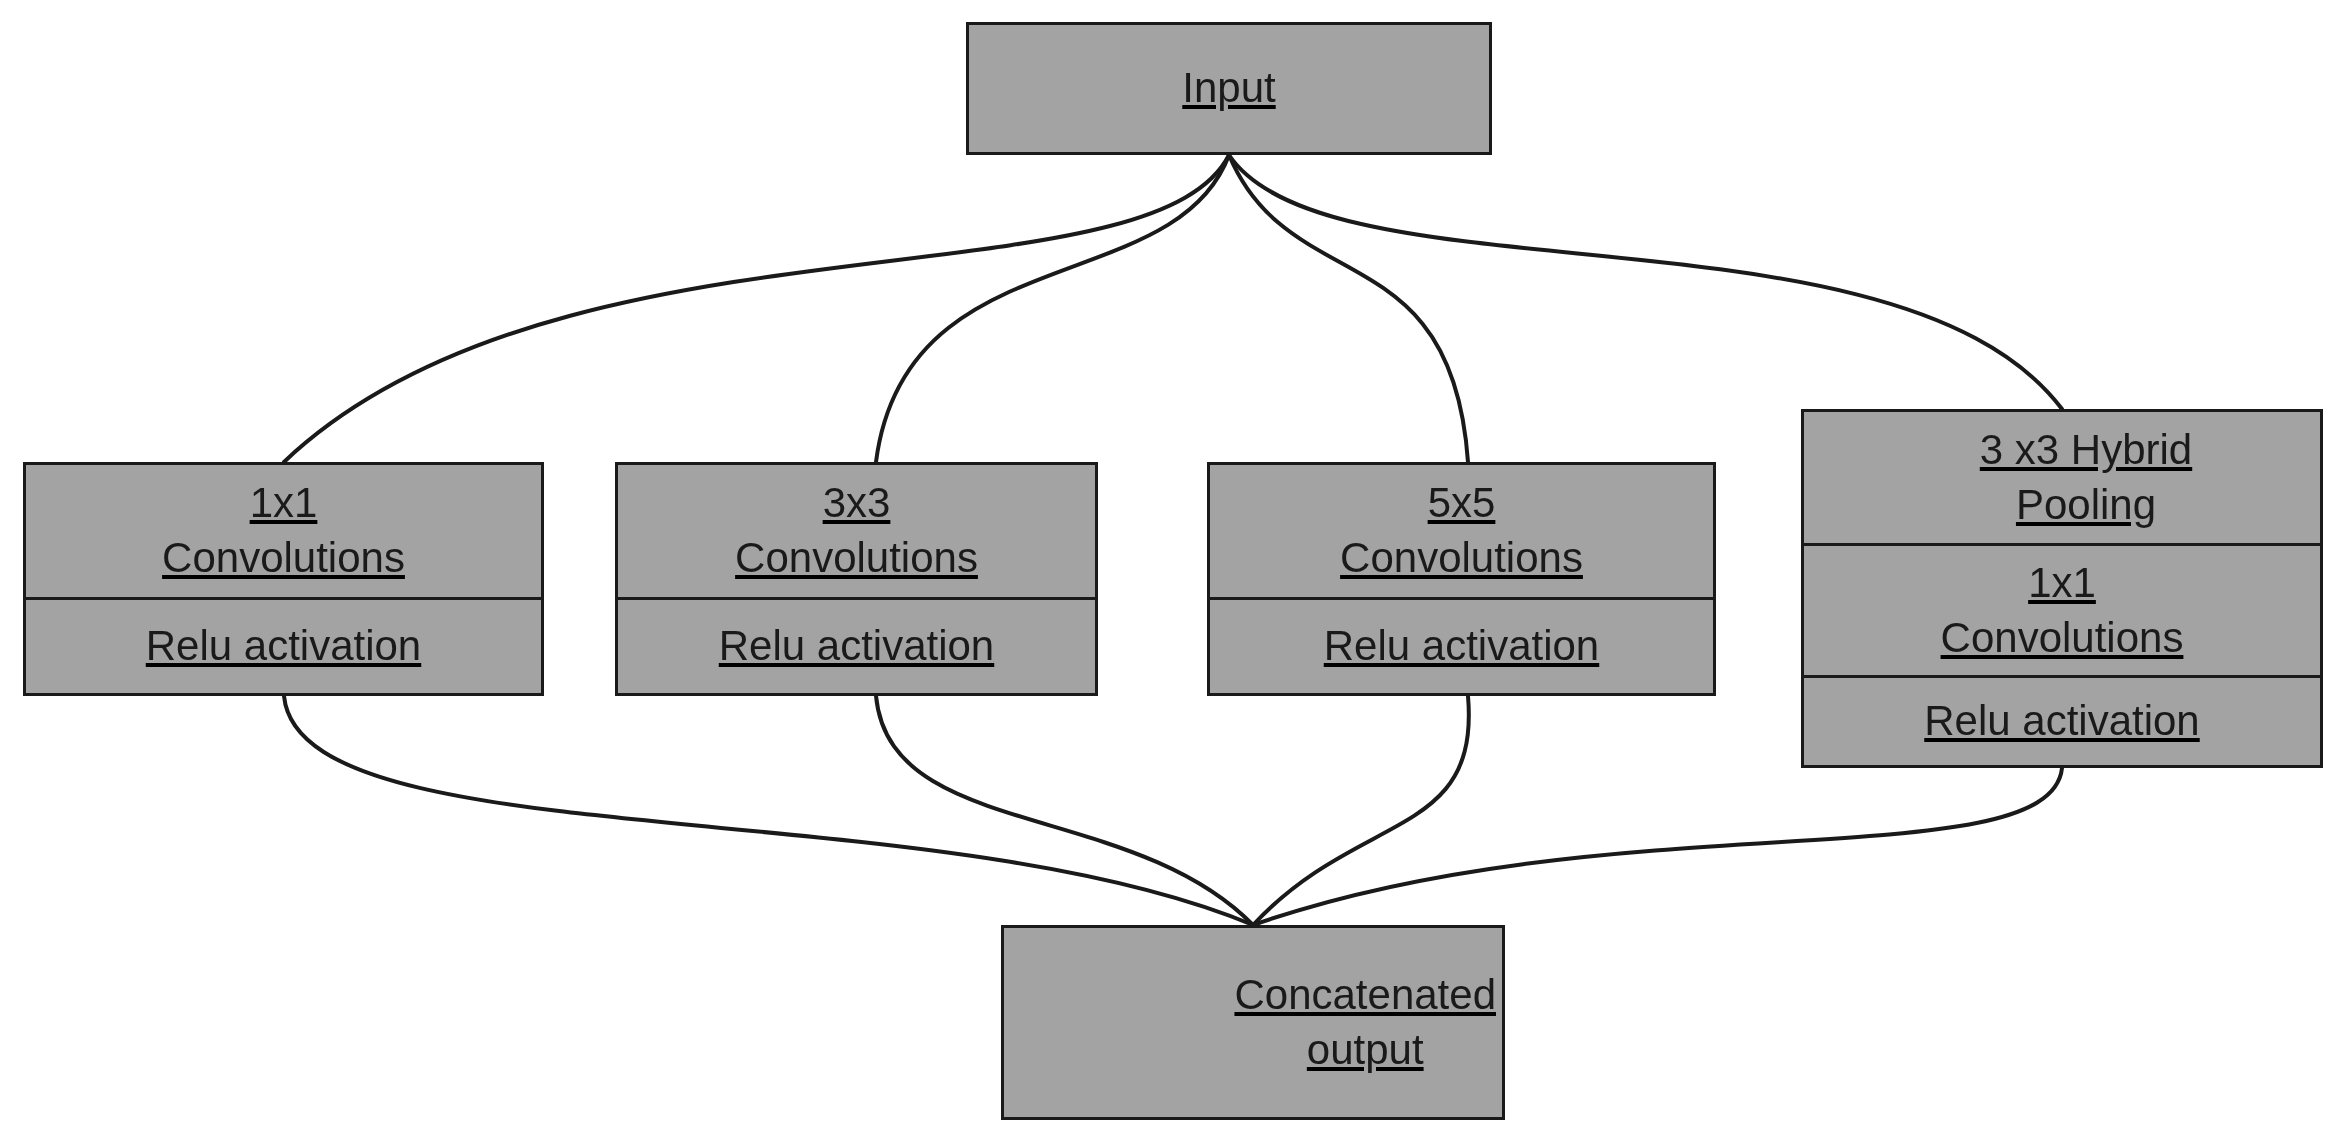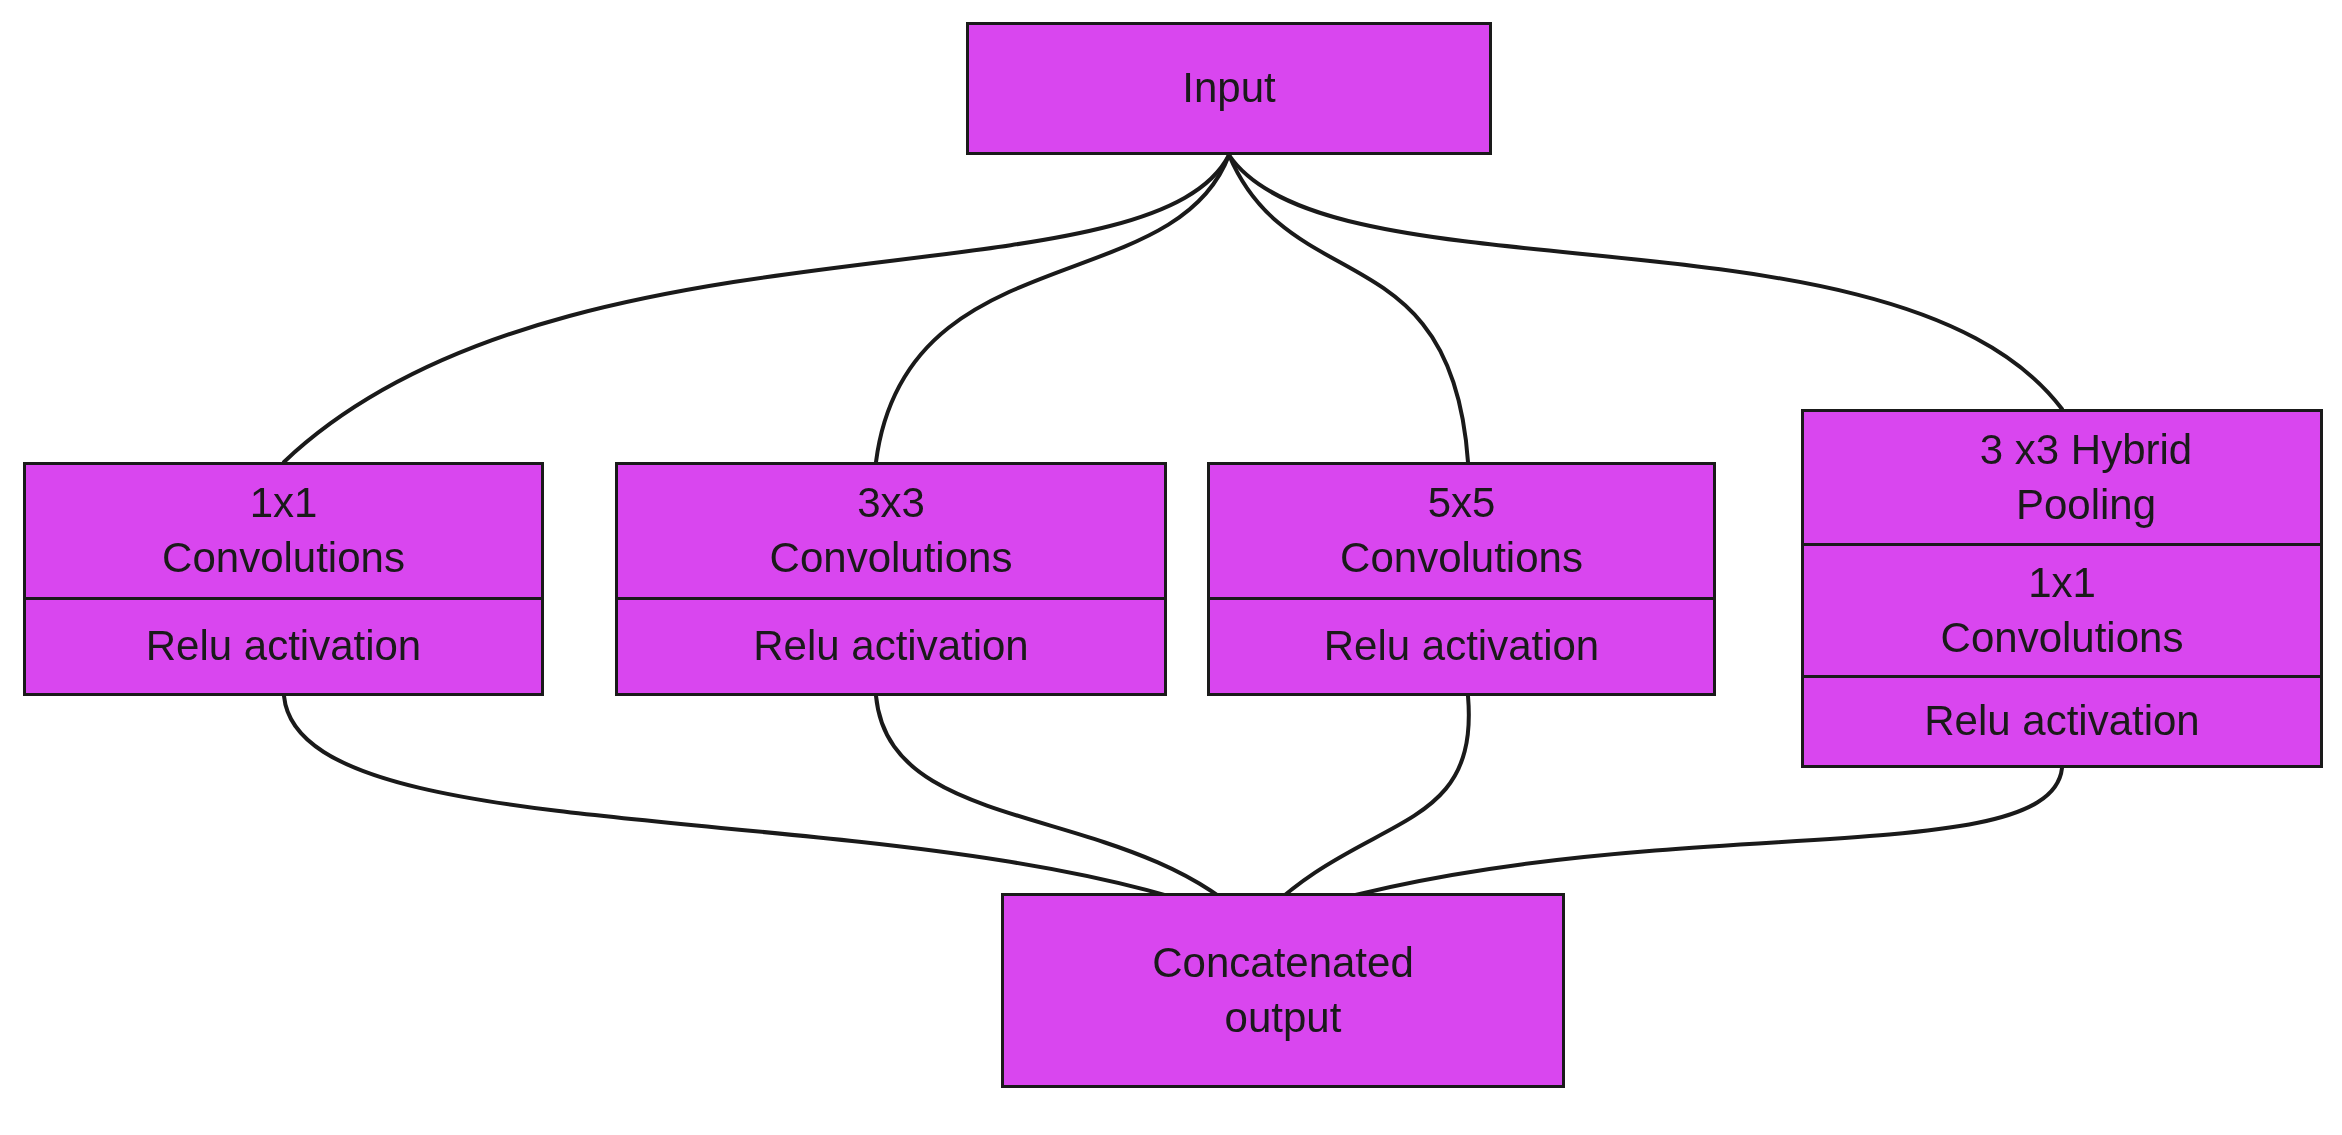--- a/index.html
+++ b/index.html
@@ -12,24 +12,25 @@
     width: 2342px;
     height: 1135px;
     background: #ffffff;
     font-family: "Liberation Sans", sans-serif;
     overflow: hidden;
   }
   .node {
     position: absolute;
     box-sizing: border-box;
     border: 3px solid #1a1a1a;
-    background: #d946ef;
+    background: #a3a3a3;
     display: flex;
     flex-direction: column;
     z-index: 2;
+    text-decoration: underline;
   }
   .cell {
     flex: 1 1 auto;
     display: flex;
     align-items: center;
     justify-content: center;
     text-align: center;
     color: #1a1a1a;
     font-size: 42px;
     line-height: 1.30;
@@ -52,24 +53,24 @@
   #edges path {
     fill: none;
     stroke: #1a1a1a;
     stroke-width: 4;
     stroke-linecap: round;
   }
 
   
   #node-input        { left: 966px;  top: 22px;  width: 526px; height: 133px; }
   #node-conv1x1      { left: 23px;   top: 462px; width: 521px; height: 234px; }
-  #node-conv3x3      { left: 615px;  top: 462px; width: 552px; height: 234px; }
+  #node-conv3x3      { left: 615px;  top: 462px; width: 483px; height: 234px; }
   #node-conv5x5      { left: 1207px; top: 462px; width: 509px; height: 234px; }
   #node-hybridpool   { left: 1801px; top: 409px; width: 522px; height: 359px; }
-  #node-concat       { left: 1001px; top: 893px; width: 564px; height: 195px; }
+  #node-concat       { left: 1001px; top: 925px; width: 504px; height: 195px; align-items: flex-end; }
 
   #node-conv1x1 .cell:nth-child(1),
   #node-conv3x3 .cell:nth-child(1),
   #node-conv5x5 .cell:nth-child(1) { flex: 0 0 132px; }
 
   #node-hybridpool .cell:nth-child(1) { flex: 0 0 131px; margin-left: 48px; }
   #node-hybridpool .cell:nth-child(2) { flex: 0 0 132px; }
 </style>
 </head>
 <body>

